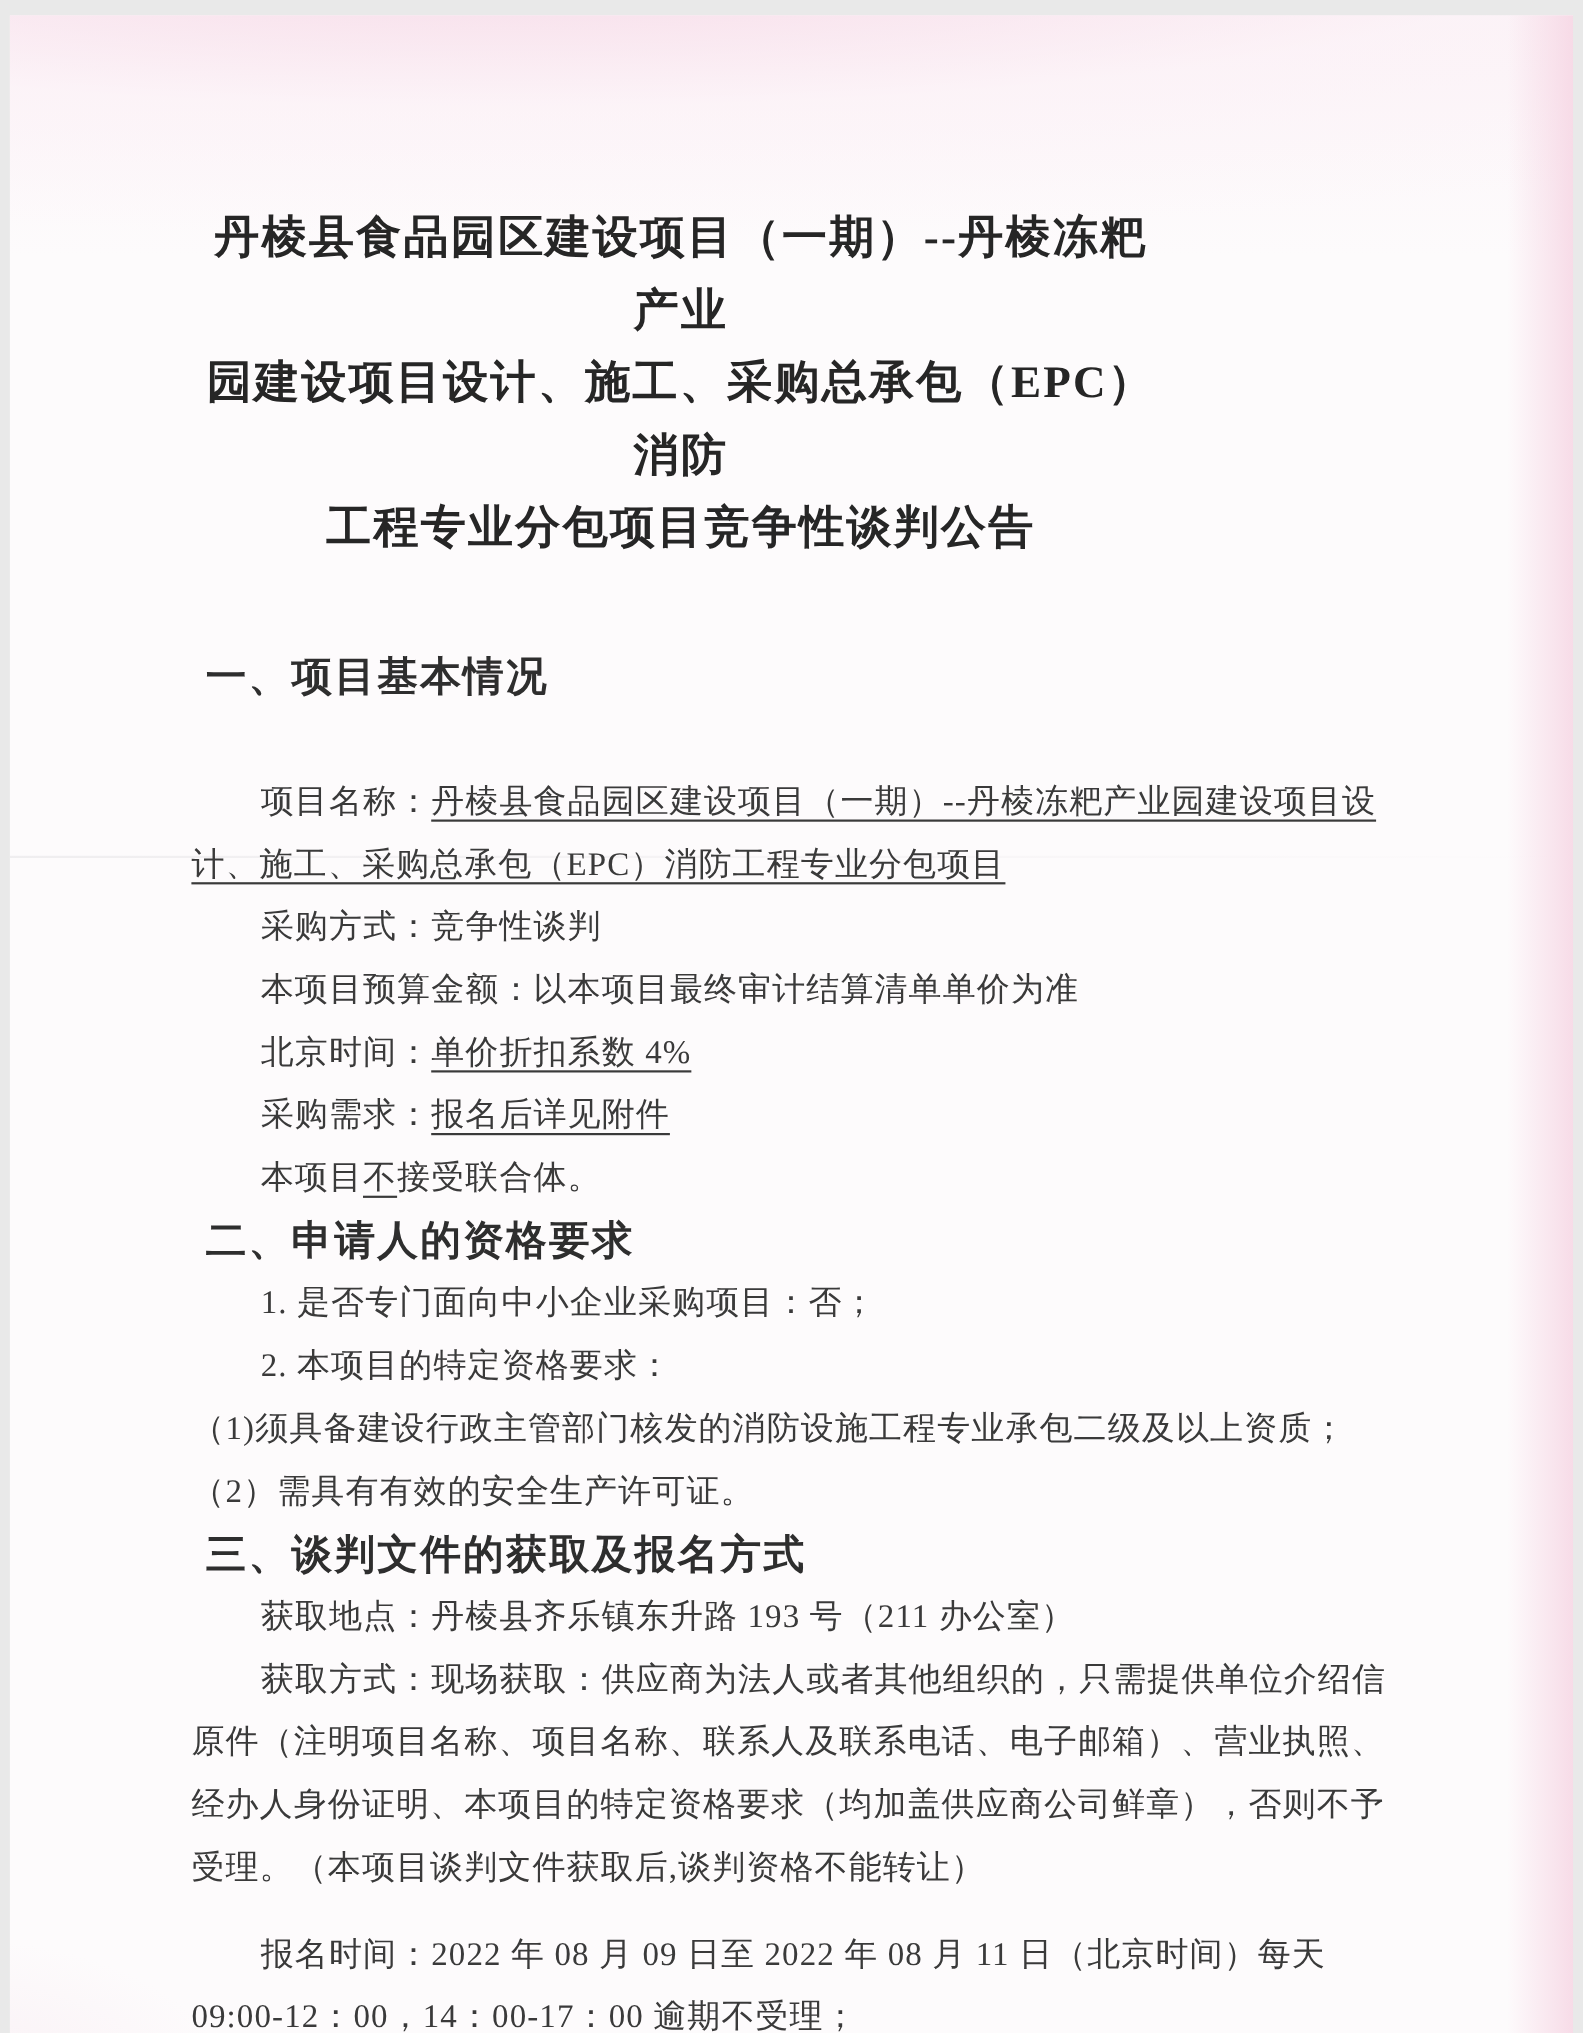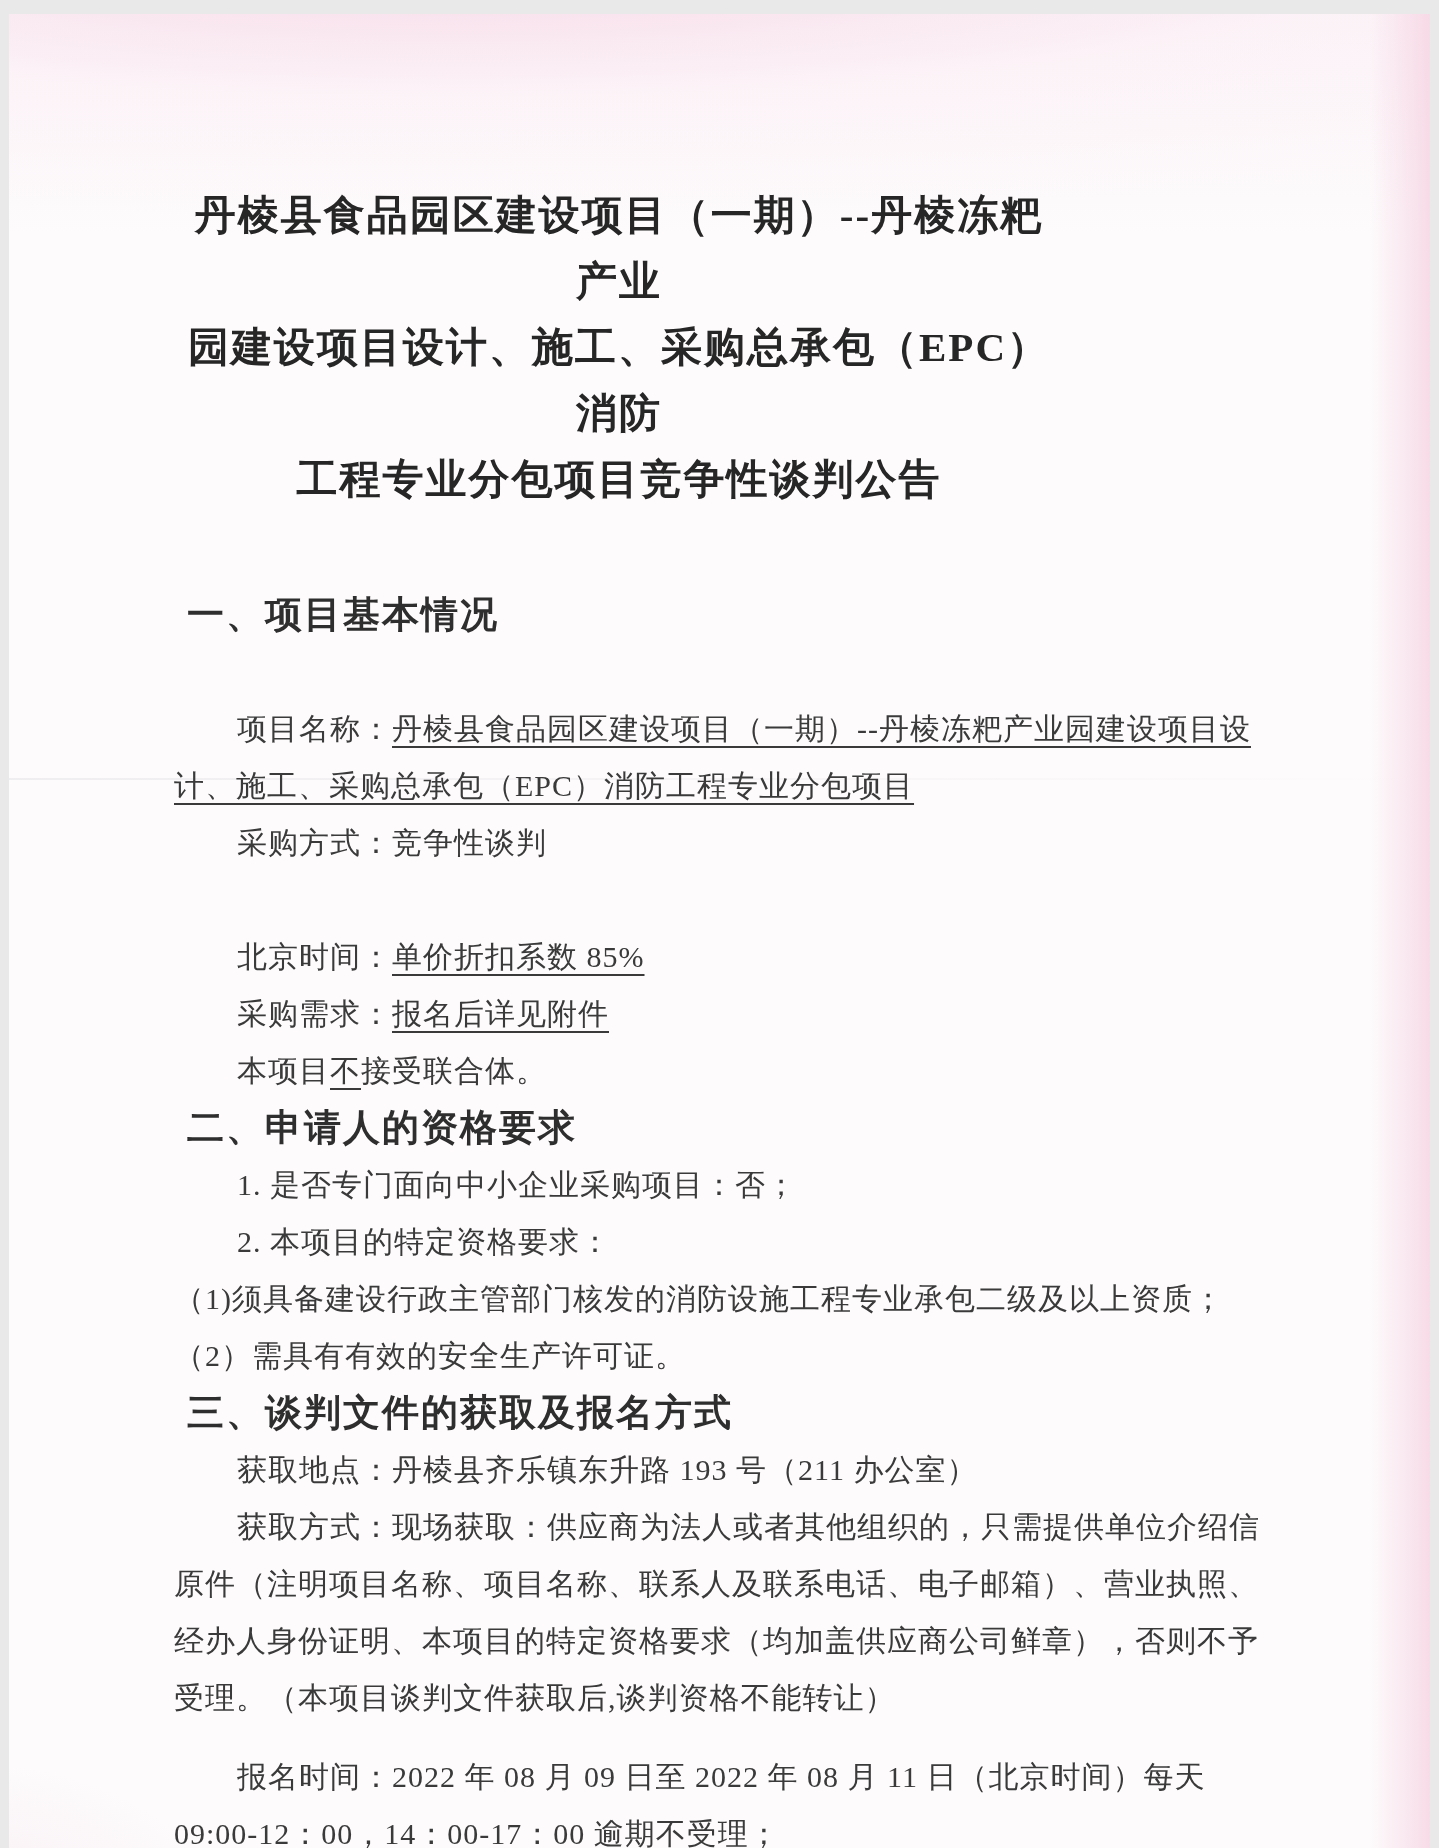--- a/index.html
+++ b/index.html
@@ -81,23 +81,24 @@
   <div class="line" style="top:697px;left:228px">
     <span>项目名称：</span><span class="u">丹棱县食品园区建设项目（一期）--丹棱冻粑产业园建设项目设</span>
   </div>
 
   <div class="line" style="top:754px;left:165px">
     <span class="u">计、施工、采购总承包（EPC）消防工程专业分包项目</span>
   </div>
 
   <div class="line" style="top:811px;left:228px">采购方式：竞争性谈判</div>
 
+  <div class="line" style="top:868px;left:228px">本项目预算金额：以本项目最终审计结算清单单价为准</div>
 
   <div class="line" style="top:925px;left:228px">
-    <span>北京时间：</span><span class="u">单价折扣系数 85%</span>
+    <span>北京时间：</span><span class="u">单价折扣系数 4%</span>
   </div>
 
   <div class="line" style="top:982px;left:228px">
     <span>采购需求：</span><span class="u">报名后详见附件</span>
   </div>
 
   <div class="line" style="top:1039px;left:228px">
     <span>本项目</span><span class="u">不</span><span>接受联合体。</span>
   </div>
 

